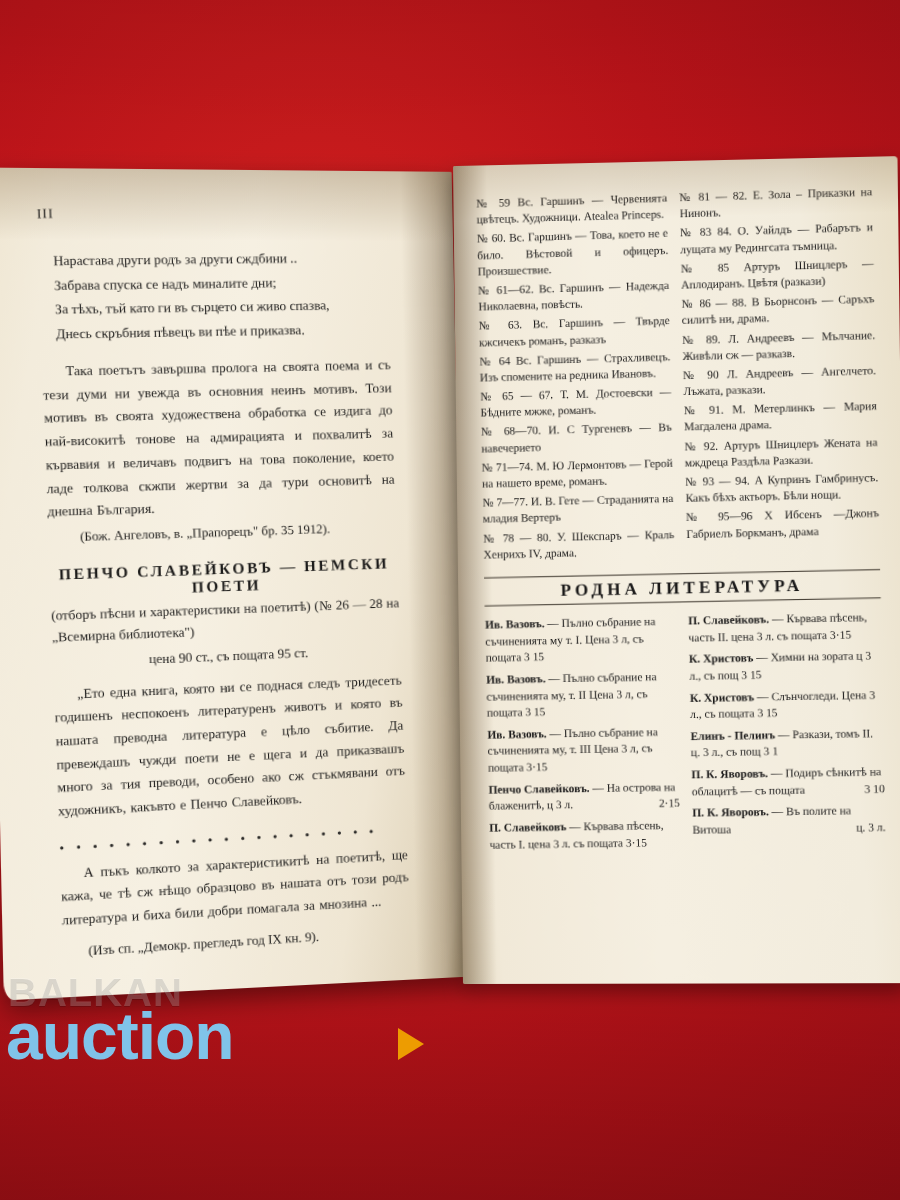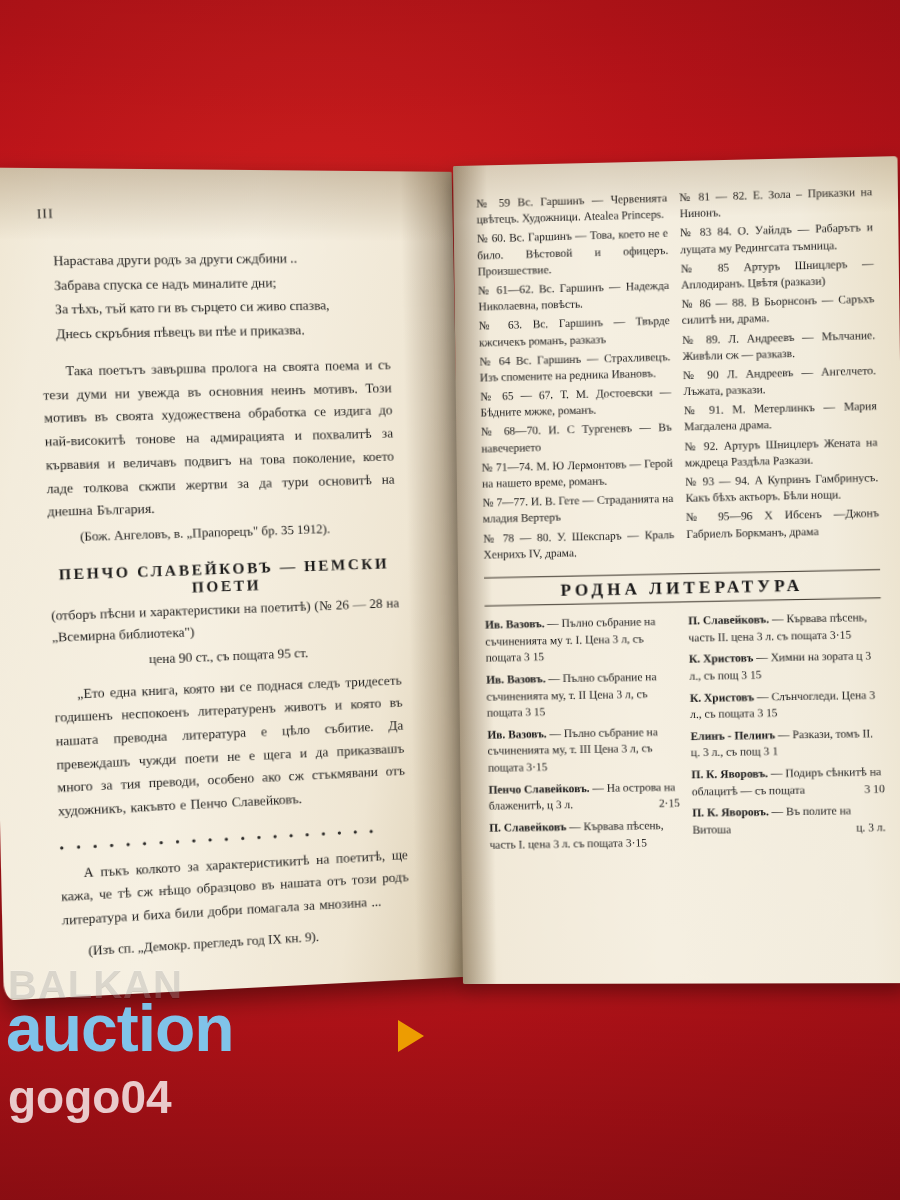--- a/index.html
+++ b/index.html
@@ -118,21 +118,21 @@
     border-top:1px solid #3a332a;border-bottom:1px solid #3a332a;
     padding:4px 0 3px 0;
   }
   .price-r{float:right;}
   .clear{clear:both;}
   .e2{font-size:11.4px;line-height:1.46;margin:0 0 5px 0;}
   .e2 .nm{font-weight:bold;}
 
   
   .wm{
-    position:absolute;left:0;bottom:8px;width:470px;height:230px;
+    position:absolute;left:0;bottom:0;width:470px;height:230px;
     pointer-events:none;
     padding-left:14px;
   }
   .wm-balkan{
     position:absolute;left:8px;top:0px;
     font-family:"Liberation Sans", sans-serif;
     font-size:40px;font-weight:bold;letter-spacing:1px;
     color:rgba(255,255,255,.20);
     text-shadow:0 1px 0 rgba(0,0,0,.15);
   }
@@ -289,14 +289,13 @@
       </div>
 
     </div>
   </div>
 </div>
 
 <div class="wm">
   <div class="wm-balkan">BALKAN</div>
   <div class="wm-auction">auction</div>
   <div class="wm-play"></div>
-  <div class="wm-gogo">gogo04</div>
 </div>
 
 </body></html>

